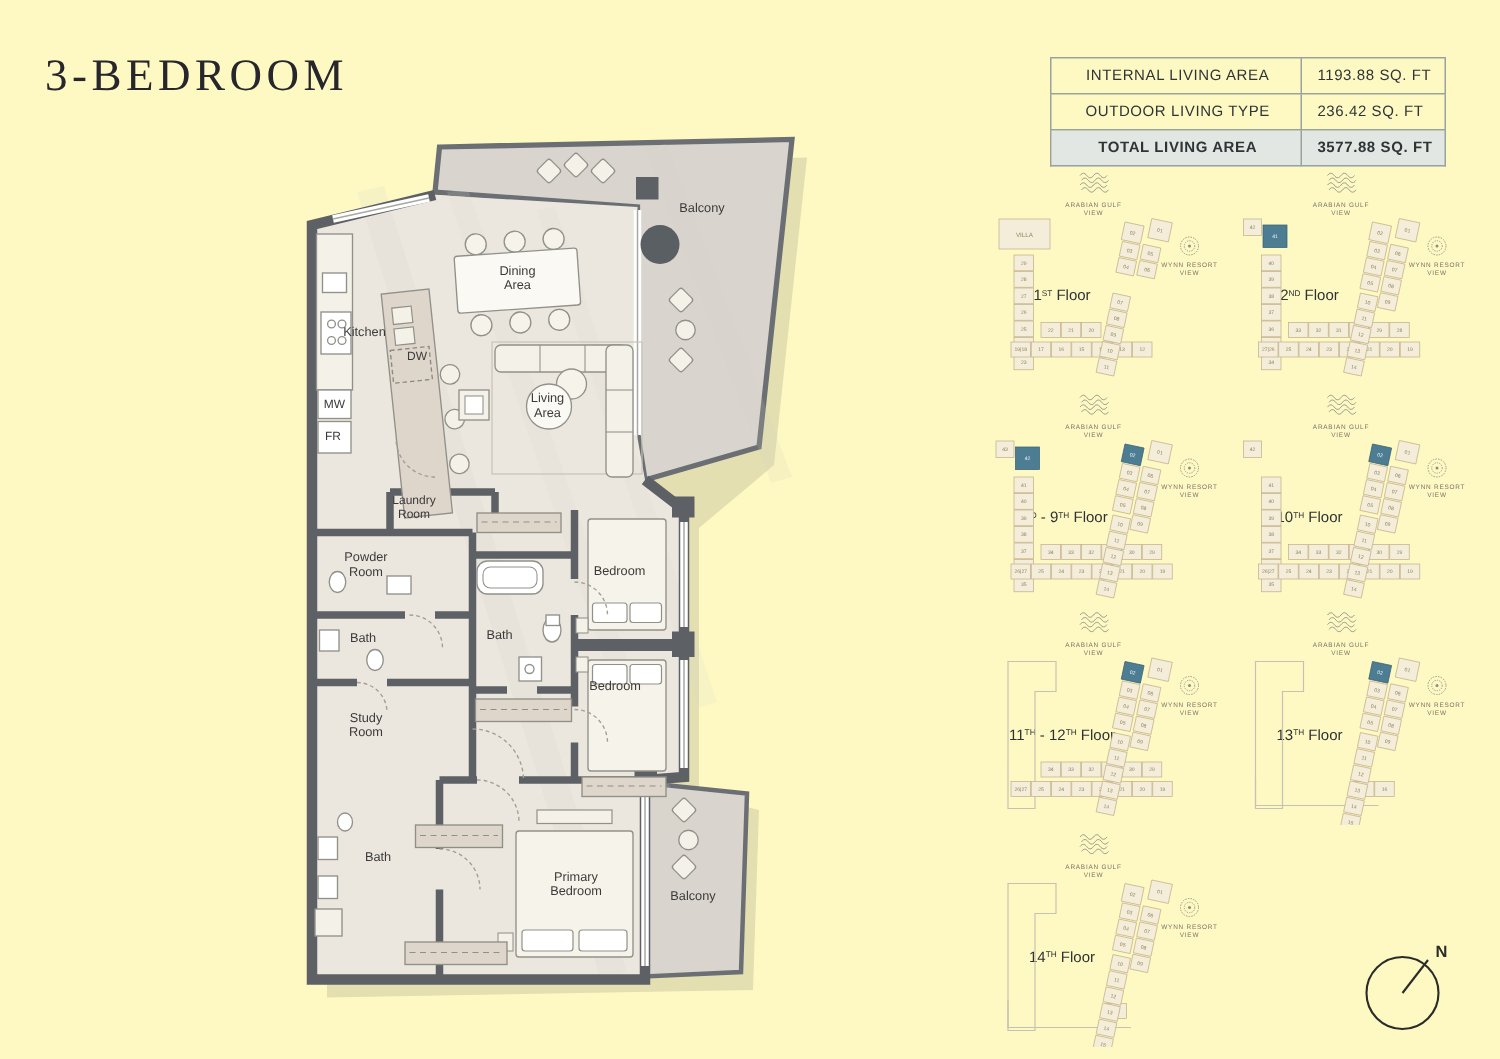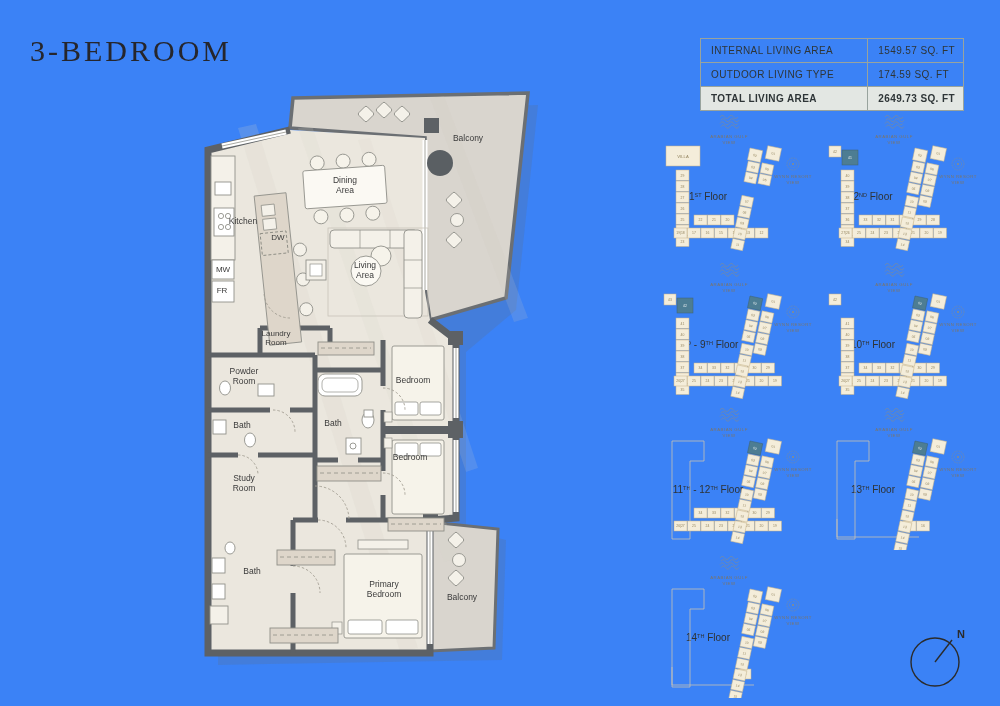--- a/index.html
+++ b/index.html
@@ -1,27 +1,27 @@
 <!DOCTYPE html>
 <html><head>
 <meta charset="utf-8">
 <style>
   html,body{margin:0;padding:0;background:#ffffff;}
-  .page{position:relative;width:1000px;height:706px;background:#3b82f6;overflow:hidden;
+  .page{position:relative;width:1000px;height:706px;background:#fef9c3;overflow:hidden;
         font-family:"Liberation Sans",sans-serif;color:#2e3136;}
   
   .hdr{position:absolute;left:30px;top:34px;}
   .hdr h1{margin:0;font-family:"Liberation Serif",serif;font-weight:400;font-size:30px;
           letter-spacing:3px;color:#26262c;}
   .hdr h2{margin:7px 0 0 2px;font-size:15px;font-weight:400;letter-spacing:4px;color:#3a3a42;}
   
   .area-table{position:absolute;left:700px;top:38px;width:264px;border-collapse:collapse;}
   .area-table td{border:1px solid #98a39d;font-size:10px;letter-spacing:.4px;
                  padding:6px 8px 6px 10px;color:#2e3537;white-space:nowrap;}
-  .area-table td.lab{width:160px;}
+  .area-table td.lab{width:160px;text-align:center;}
   .area-table tr.total td{background:#e3e7e3;font-weight:700;margin-left:29px;}
   
   .plan{position:absolute;left:178px;top:88px;width:380px;height:592px;}
   
   .kp{position:absolute;width:165px;height:145px;}
   .compass{position:absolute;left:905px;top:620px;width:75px;height:75px;}
   .compass text{font-family:"Liberation Sans",sans-serif;}
 </style>
 </head>
 <body>
@@ -29,29 +29,29 @@
 <div class="page">
 
   <div class="hdr">
     <h1>3-BEDROOM</h1>
   </div>
 
   <table class="area-table">
     <tbody>
       <tr>
         <td class="lab">INTERNAL LIVING AREA</td>
-        <td>1549.57 SQ. FT</td>
+        <td>1193.88 SQ. FT</td>
       </tr>
       <tr>
         <td class="lab">OUTDOOR LIVING TYPE</td>
-        <td>174.59 SQ. FT</td>
+        <td>236.42 SQ. FT</td>
       </tr>
       <tr class="total">
         <td class="lab">TOTAL LIVING AREA</td>
-        <td>2649.73 SQ. FT</td>
+        <td>3577.88 SQ. FT</td>
       </tr>
     </tbody>
   </table>
 
   <div class="plan">
   <svg id="plan-svg" width="380" height="592" viewBox="0 0 380 592">
 
     <g transform="translate(10,12)" opacity="0.18">
       <polygon points="115,10 350,5 328,210 278,252 278,430 318,440 314,560 30,565 30,62 112,42" fill="#6b6a64"></polygon>
     </g>

